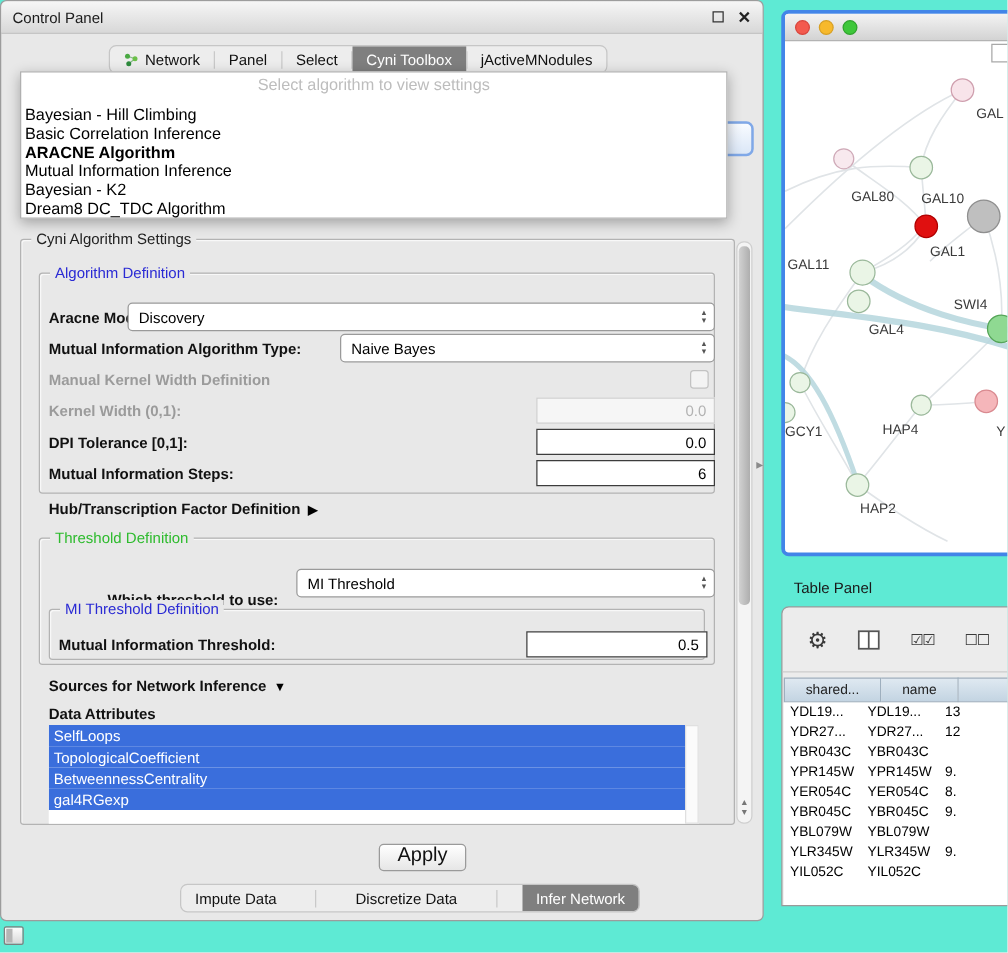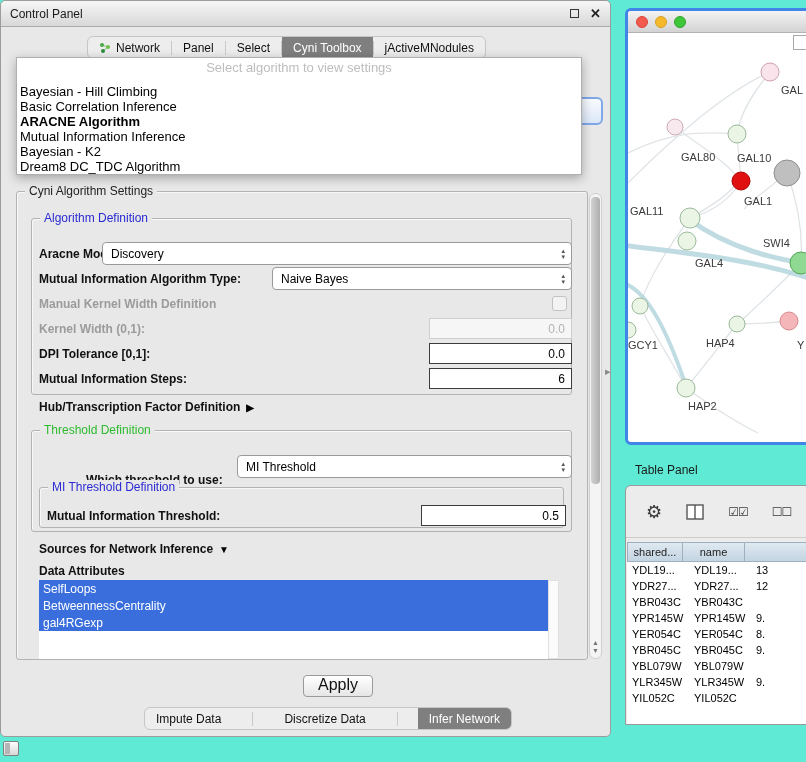--- a/index.html
+++ b/index.html
@@ -239,20 +239,23 @@
       <span>Sources for Network Inference</span><span class="arrowglyph">▼</span>
     </span>
     <span class="lbl" style="left:38px;top:563px;">Data Attributes</span>
 
     <div class="attr-list">
 
         <div class="attr-item">
           <span>SelfLoops</span>
         </div>
 
+        <div class="attr-item">
+          <span>TopologicalCoefficient</span>
+        </div>
 
         <div class="attr-item">
           <span>BetweennessCentrality</span>
         </div>
 
         <div class="attr-item">
           <span>gal4RGexp</span>
         </div>
       </div>
     <div class="list-scroll"></div>
@@ -367,21 +370,21 @@
       <span class="tb-icon tb-gear">⚙</span>
       <svg width="18" height="16" viewBox="0 0 18 16">
         <rect x="1" y="1" width="16" height="14" fill="#fff" stroke="#555" stroke-width="1.4"></rect>
         <line x1="9" y1="1" x2="9" y2="15" stroke="#555" stroke-width="1.4"></line>
       </svg>
       <span class="tb-icon tb-checks">☑☑</span>
       <span class="tb-icon tb-checks">☐☐</span>
     </div>
 
     <div class="thead">
-      <div class="th first" style="width:56px;">shared...</div>
+      <div class="th first" style="width:78px;">shared...</div>
       <div class="th" style="width:62px;">name</div>
       <div class="th" style="width:64px;"></div>
     </div>
 
     <div class="trows">
 
         <div class="trow">
           <span class="tc c1">YDL19...</span>
           <span class="tc c2">YDL19...</span>
           <span class="tc c3">13</span>

